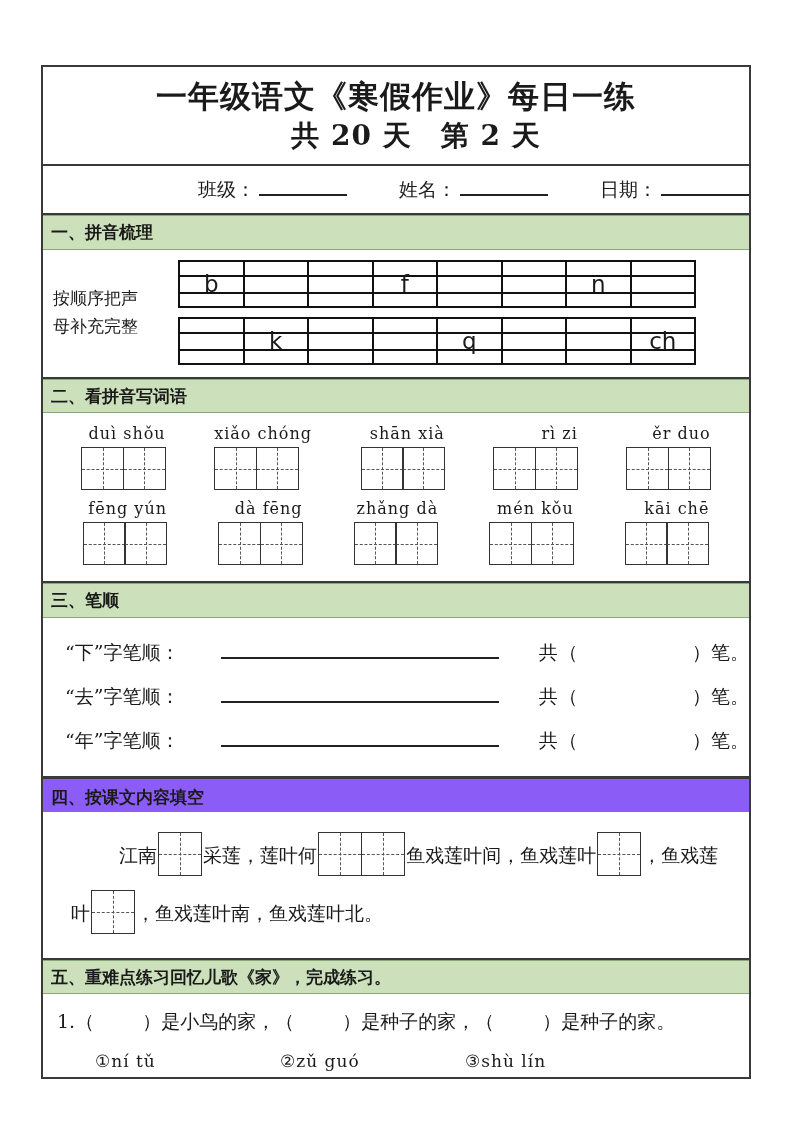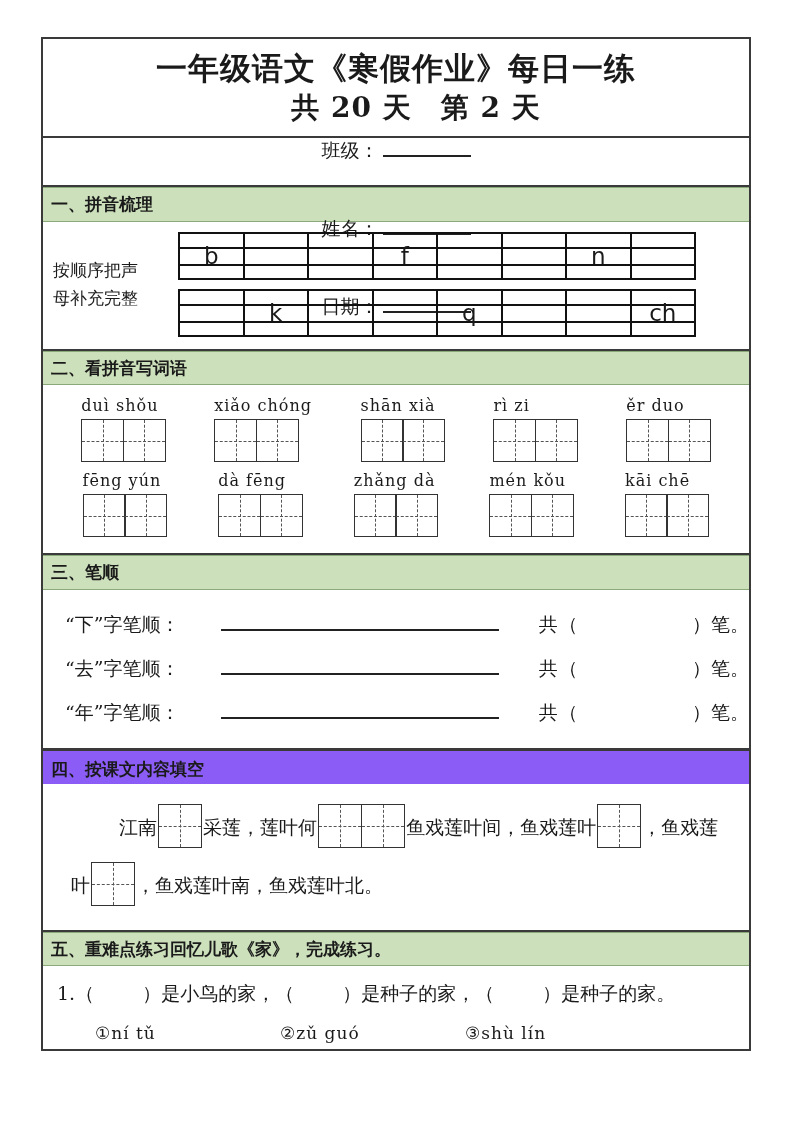--- a/index.html
+++ b/index.html
@@ -12,21 +12,21 @@
     height: 1122px;
     font-family: "DejaVu Serif", "Liberation Serif", serif;
     color: #1a1a1a;
     position: relative;
     overflow: hidden;
   }
 
   .page {
     position: absolute;
     left: 41px;
-    top: 37px;
+    top: 65px;
     width: 710px;
     height: 1014px;
     border: 2px solid #3a3a3a;
     box-sizing: border-box;
     background: #fff;
   }
 
   
   .title-block {
     border-bottom: 2px solid #3a3a3a;
@@ -48,24 +48,23 @@
     margin-top: 2px;
     margin-left: 40px;
   }
 
   
   .info-row {
     border-bottom: 2px solid #3a3a3a;
     height: 47px;
     display: flex;
     align-items: center;
-    justify-content: flex-start;
+    justify-content: flex-end;
     gap: 52px;
     font-size: 19px;
-    flex-direction: column;
   }
   .info-field { display: inline-flex; align-items: baseline; }
   .info-label { white-space: nowrap; }
   .info-blank {
     display: inline-block;
     width: 88px;
     border-bottom: 2px solid #222;
     height: 15px;
     margin-left: 4px;
   }
@@ -140,21 +139,21 @@
     background: transparent;
   }
 
   
   .s2-body { padding: 8px 0 10px 0; border-bottom: 2px solid #3a3a3a; }
   .word-row {
     display: flex;
     justify-content: space-around;
     padding: 3px 14px 6px 14px;
   }
-  .word-item { text-align: left; }
+  .word-item { text-align: right; }
   .word-pinyin {
     font-family: "DejaVu Serif", "Liberation Serif", serif;
     font-size: 16px;
     letter-spacing: 1px;
     margin-bottom: 4px;
     white-space: nowrap;
   }
   .tzg-pair { display: flex; }
   .tzg {
     width: 43px;

